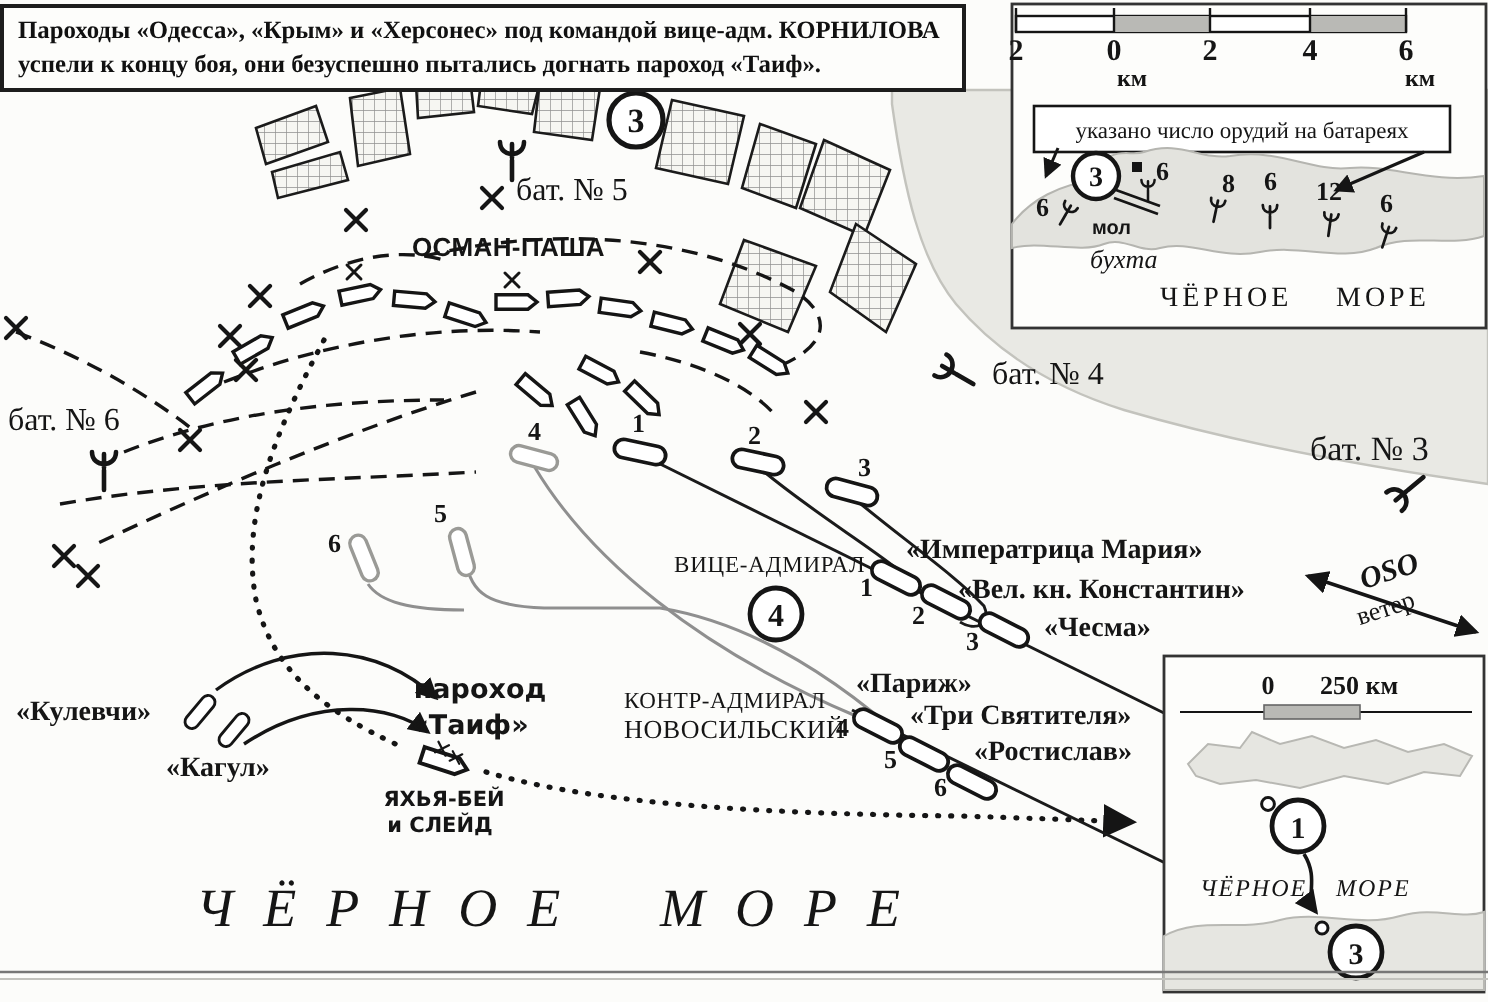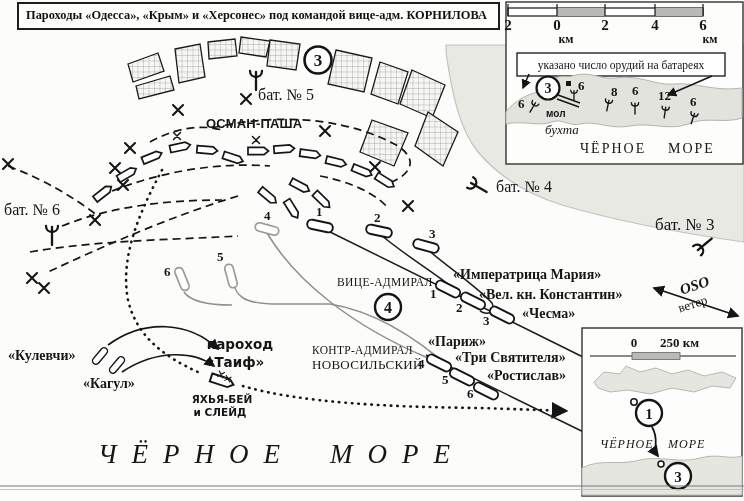--- a/index.html
+++ b/index.html
@@ -1,34 +1,35 @@
 <!DOCTYPE html>
 <html><head>
 <meta charset="utf-8">
 <style>
   html,body{margin:0;padding:0;background:#e8e8e8;}
   .stage{position:relative;width:744px;height:501px;background:#fcfcfa;outline:1px solid #555;overflow:hidden;}
   svg.map{position:absolute;left:0;top:0;}
-  .note-box{position:absolute;left:17px;top:2px;width:466px;border:2px solid #1d1d1d;background:#fdfdfb;
+  .note-box{position:absolute;left:0;top:2px;width:466px;border:2px solid #1d1d1d;background:#fdfdfb;
     padding:3px 6px 4px 7px;font:bold 12.4px "Liberation Serif",serif;color:#111;line-height:16.5px;z-index:5;}
   
   .fs{font-family:"Liberation Serif",serif;}
   .fss{font-family:"Liberation Sans",sans-serif;}
   .fd{font-family:"DejaVu Sans",sans-serif;}
   .b{font-weight:bold;}
   .i{font-style:italic;}
   text{fill:#151515;}
 </style>
 </head>
 <body>
 
 <div class="stage">
 
   <div class="note-box">
     <div>Пароходы «Одесса», «Крым» и «Херсонес» под командой вице-адм. КОРНИЛОВА</div>
+    <div>успели к концу боя, они безуспешно пытались догнать пароход «Таиф».</div>
   </div>
 
   <svg class="map" width="744" height="501" viewBox="0 0 744 501">
     <defs>
       <pattern id="hatch" width="5.5" height="5.5" patternUnits="userSpaceOnUse">
         <rect width="5.5" height="5.5" fill="#f6f6f2"></rect>
         <path d="M0,0H5.5 M0,0V5.5" stroke="#8f8f8f" stroke-width="0.7"></path>
       </pattern>
       <marker id="arr" viewBox="0 0 10 10" refX="8.5" refY="5" markerWidth="6.5" markerHeight="6.5" orient="auto-start-reverse">
         <path d="M0,0 L10,5 L0,10 Z" fill="#151515"></path>

